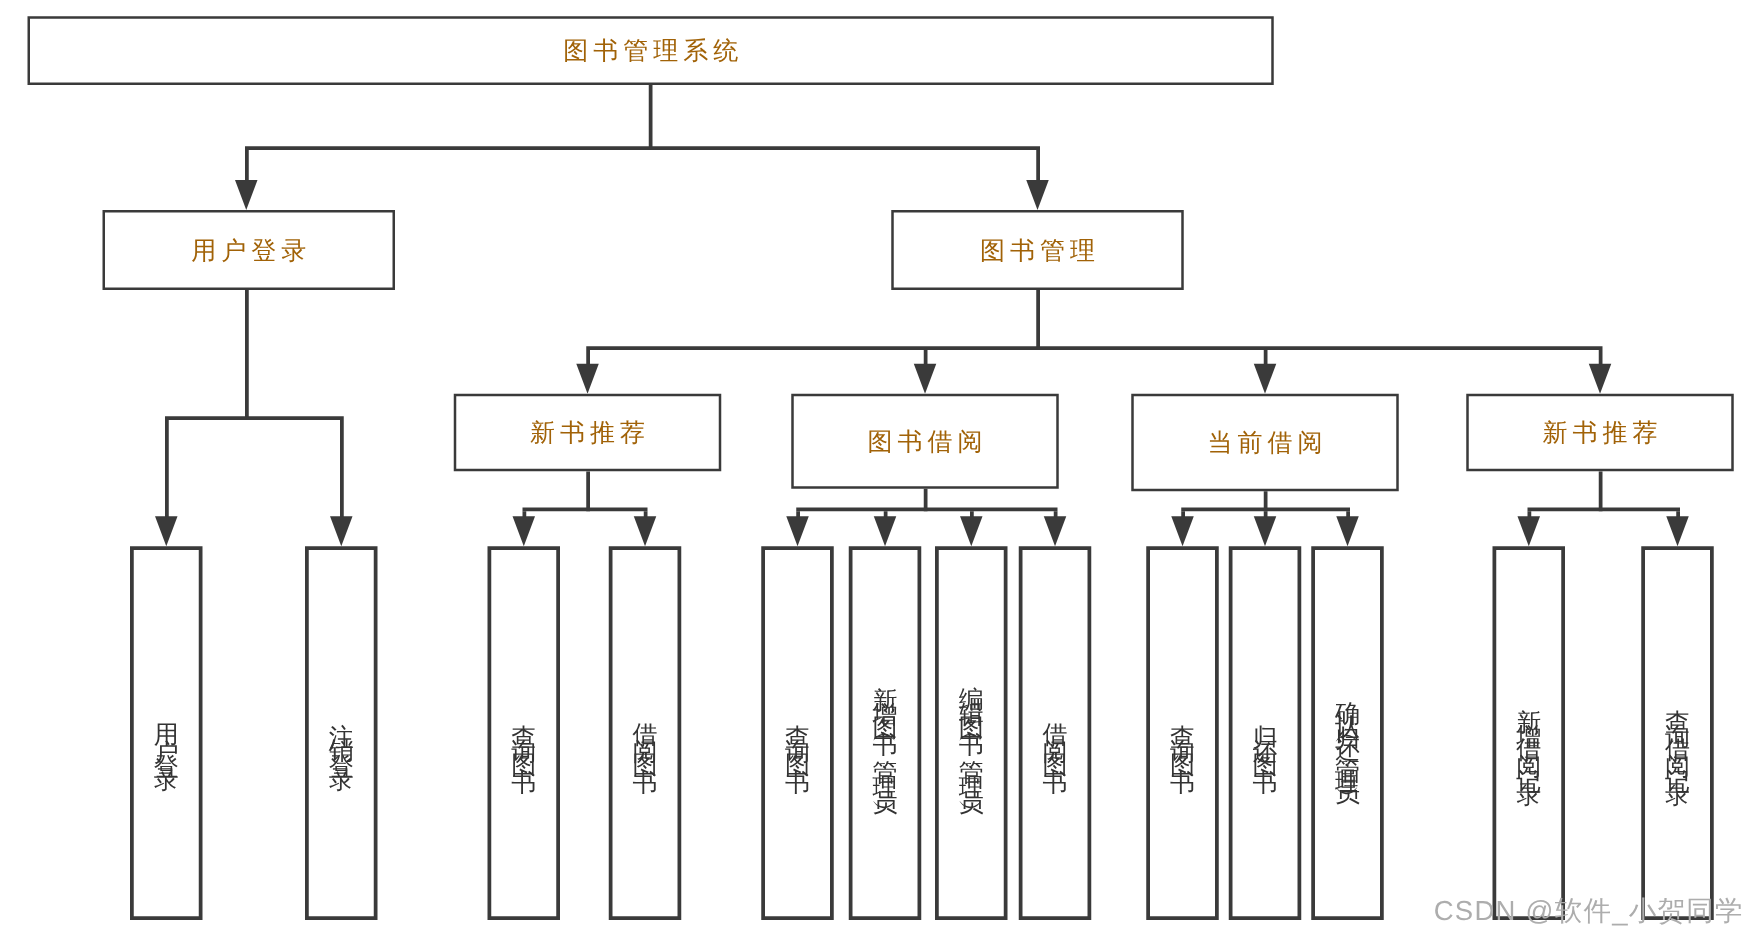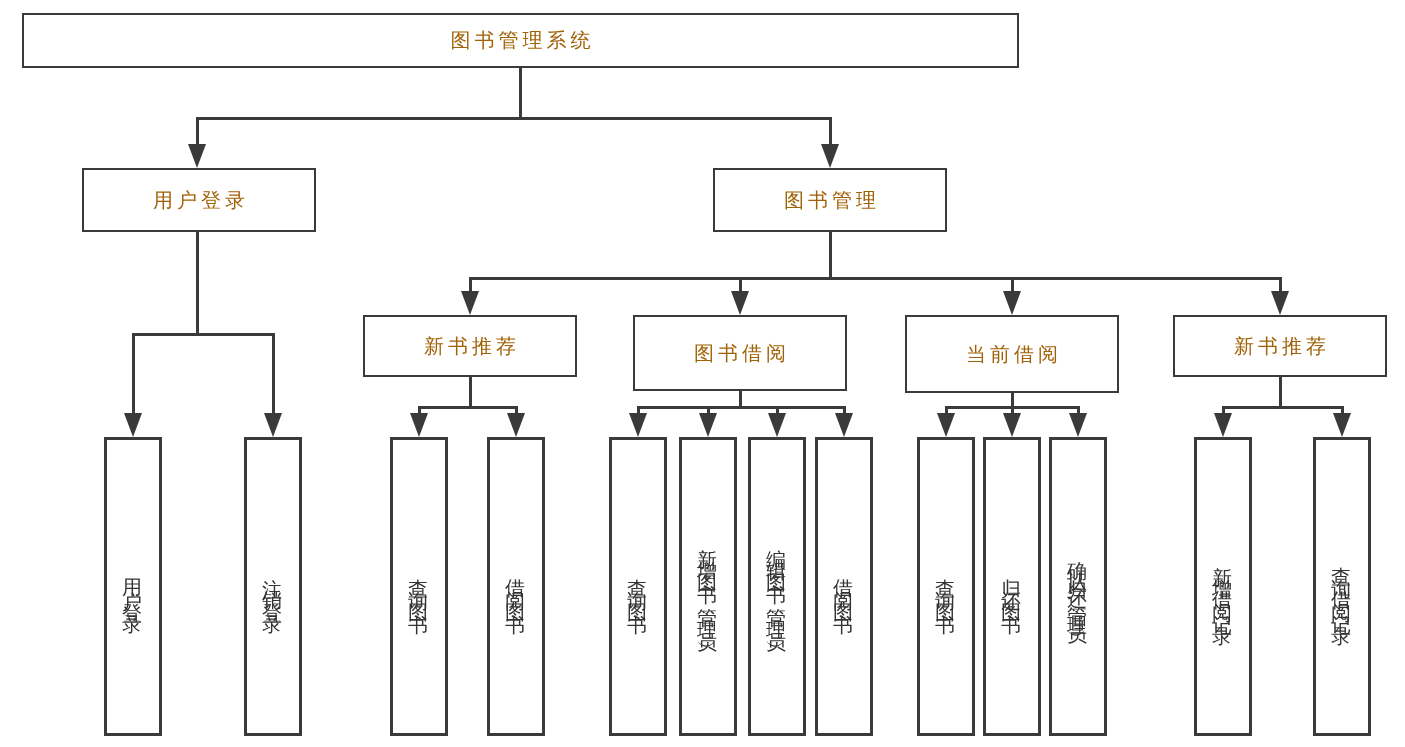--- a/index.html
+++ b/index.html
@@ -160,14 +160,15 @@
     <span class="vtext long">确认归还（管理员）</span>
   </div>
 
   <div class="node leaf" style="left:1194px;top:437px;width:58px;height:299px">
     <span class="vtext">新增借阅记录</span>
   </div>
   <div class="node leaf" style="left:1313px;top:437px;width:58px;height:299px">
     <span class="vtext">查询借阅记录</span>
   </div>
 
+  <div class="watermark">CSDN @软件_小贺同学</div>
 
 </div>
 
 </body></html>

